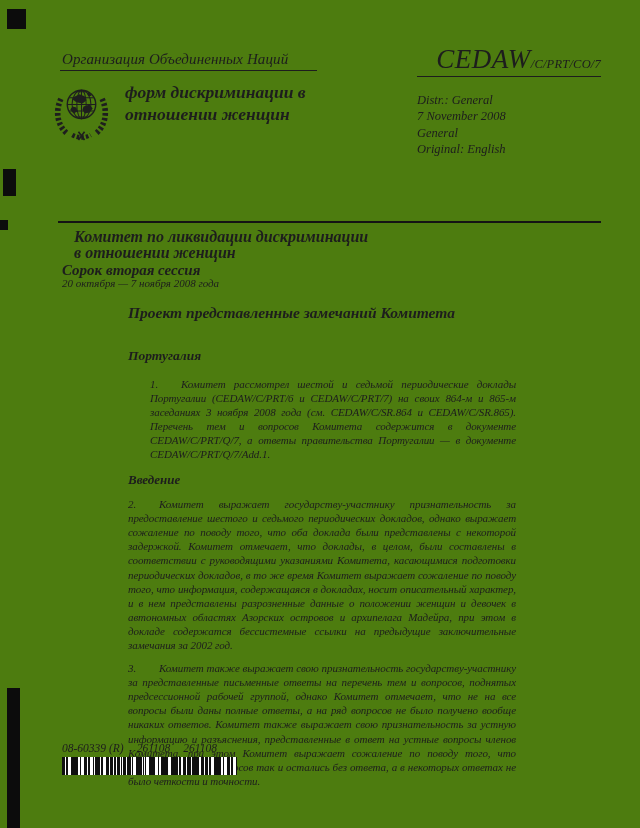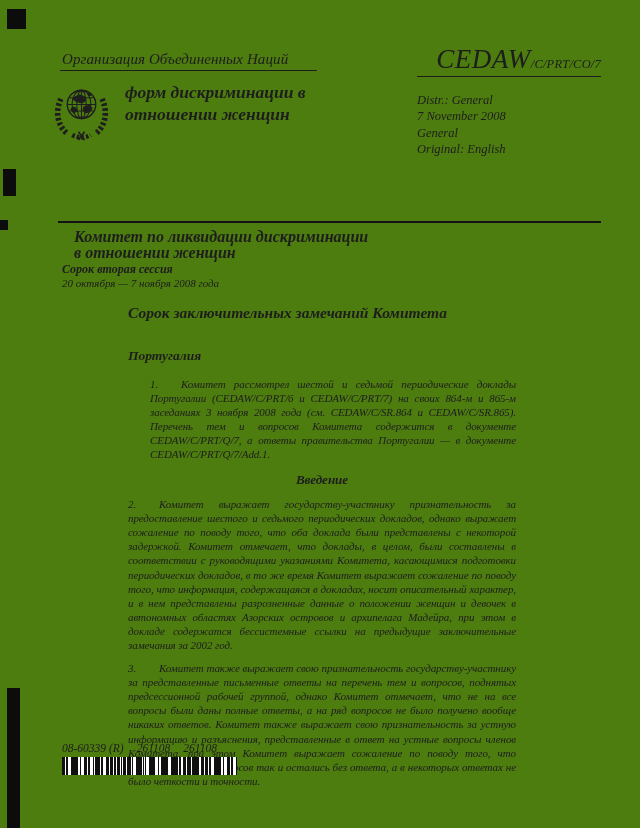--- a/index.html
+++ b/index.html
@@ -15,27 +15,27 @@
   .doc-symbol{right:39px;top:44px;white-space:nowrap;}
   .doc-symbol .big{font-size:27px;letter-spacing:.5px;}
   .doc-symbol .small{font-size:12.5px;letter-spacing:.2px;}
   .rule-right{left:417px;top:76px;width:184px;height:1px;background:#1d1d1d;}
   .emblem{left:53px;top:79px;}
   .conv-title{left:125px;top:81px;font-size:17.5px;font-weight:bold;line-height:22px;}
   .distr{left:417px;top:92px;font-size:12.5px;line-height:16.4px;}
   
   .rule-thick{left:58px;top:221px;width:543px;height:2.2px;background:#141414;}
   .committee{left:74px;top:229px;line-height:16.4px;font-size:16px;font-weight:bold;}
-  .session-name{left:62px;top:262px;font-size:12px;font-weight:bold;}
+  .session-name{left:62px;top:262px;font-size:15px;font-weight:bold;}
   .session-dates{left:62px;top:277px;font-size:11px;}
   
   .content{left:128px;top:303px;width:388px;}
   .doc-title{font-size:15.5px;font-weight:bold;line-height:19.5px;}
   .country{margin-top:25px;font-size:13.5px;font-weight:bold;}
-  .intro-heading{margin-top:11px;font-size:13px;font-weight:bold;text-align:center;}
+  .intro-heading{margin-top:11px;font-size:13px;font-weight:bold;}
   .para{margin-top:9px;font-size:11px;line-height:14.1px;text-align:justify;
         letter-spacing:-0.08px;}
   .para.first{margin-top:13px;margin-left:22px;}
   .pnum{display:inline-block;width:31px;}
   
   .footer-text{left:62px;top:742px;font-size:11.5px;white-space:nowrap;}
   .footer-text .gap{display:inline-block;width:13px;}
   .barcode{left:62px;top:757px;width:175px;height:18px;
     background-image:
       repeating-linear-gradient(90deg,#101010 0 2px,transparent 2px 5px,#101010 5px 6px,transparent 6px 9px,#101010 9px 12px,transparent 12px 13px),
@@ -114,21 +114,21 @@
   <div class="abs rule-thick"></div>
   <div class="abs committee">
     <div>Комитет по ликвидации дискриминации</div>
     <div>в отношении женщин</div>
   </div>
   <div class="abs session-name">Сорок вторая сессия</div>
   <div class="abs session-dates">20 октября — 7 ноября 2008 года</div>
 
   <div class="abs content">
     <div class="doc-title">
-      <div>Сорок заключительных замечаний Комитета</div>
+      <div>Проект представленные замечаний Комитета</div>
     </div>
 
     <div class="country">Португалия</div>
 
     <div class="para first"><span class="pnum">1.</span><span>Комитет рассмотрел шестой и седьмой периодические доклады Португалии (CEDAW/C/PRT/6 и CEDAW/C/PRT/7) на своих 864-м и 865-м заседаниях 3 ноября 2008 года (см. CEDAW/C/SR.864 и CEDAW/C/SR.865). Перечень тем и вопросов Комитета содержится в документе CEDAW/C/PRT/Q/7, а ответы правительства Португалии — в документе CEDAW/C/PRT/Q/7/Add.1.</span></div>
 
     <div class="intro-heading">Введение</div>
 
     <div class="para"><span class="pnum">2.</span><span>Комитет выражает государству-участнику признательность за предоставление шестого и седьмого периодических докладов, однако выражает сожаление по поводу того, что оба доклада были представлены с некоторой задержкой. Комитет отмечает, что доклады, в целом, были составлены в соответствии с руководящими указаниями Комитета, касающимися подготовки периодических докладов, в то же время Комитет выражает сожаление по поводу того, что информация, содержащаяся в докладах, носит описательный характер, и в нем представлены разрозненные данные о положении женщин и девочек в автономных областях Азорских островов и архипелага Мадейра, при этом в докладе содержатся бессистемные ссылки на предыдущие заключительные замечания за 2002 год.</span></div>
 

